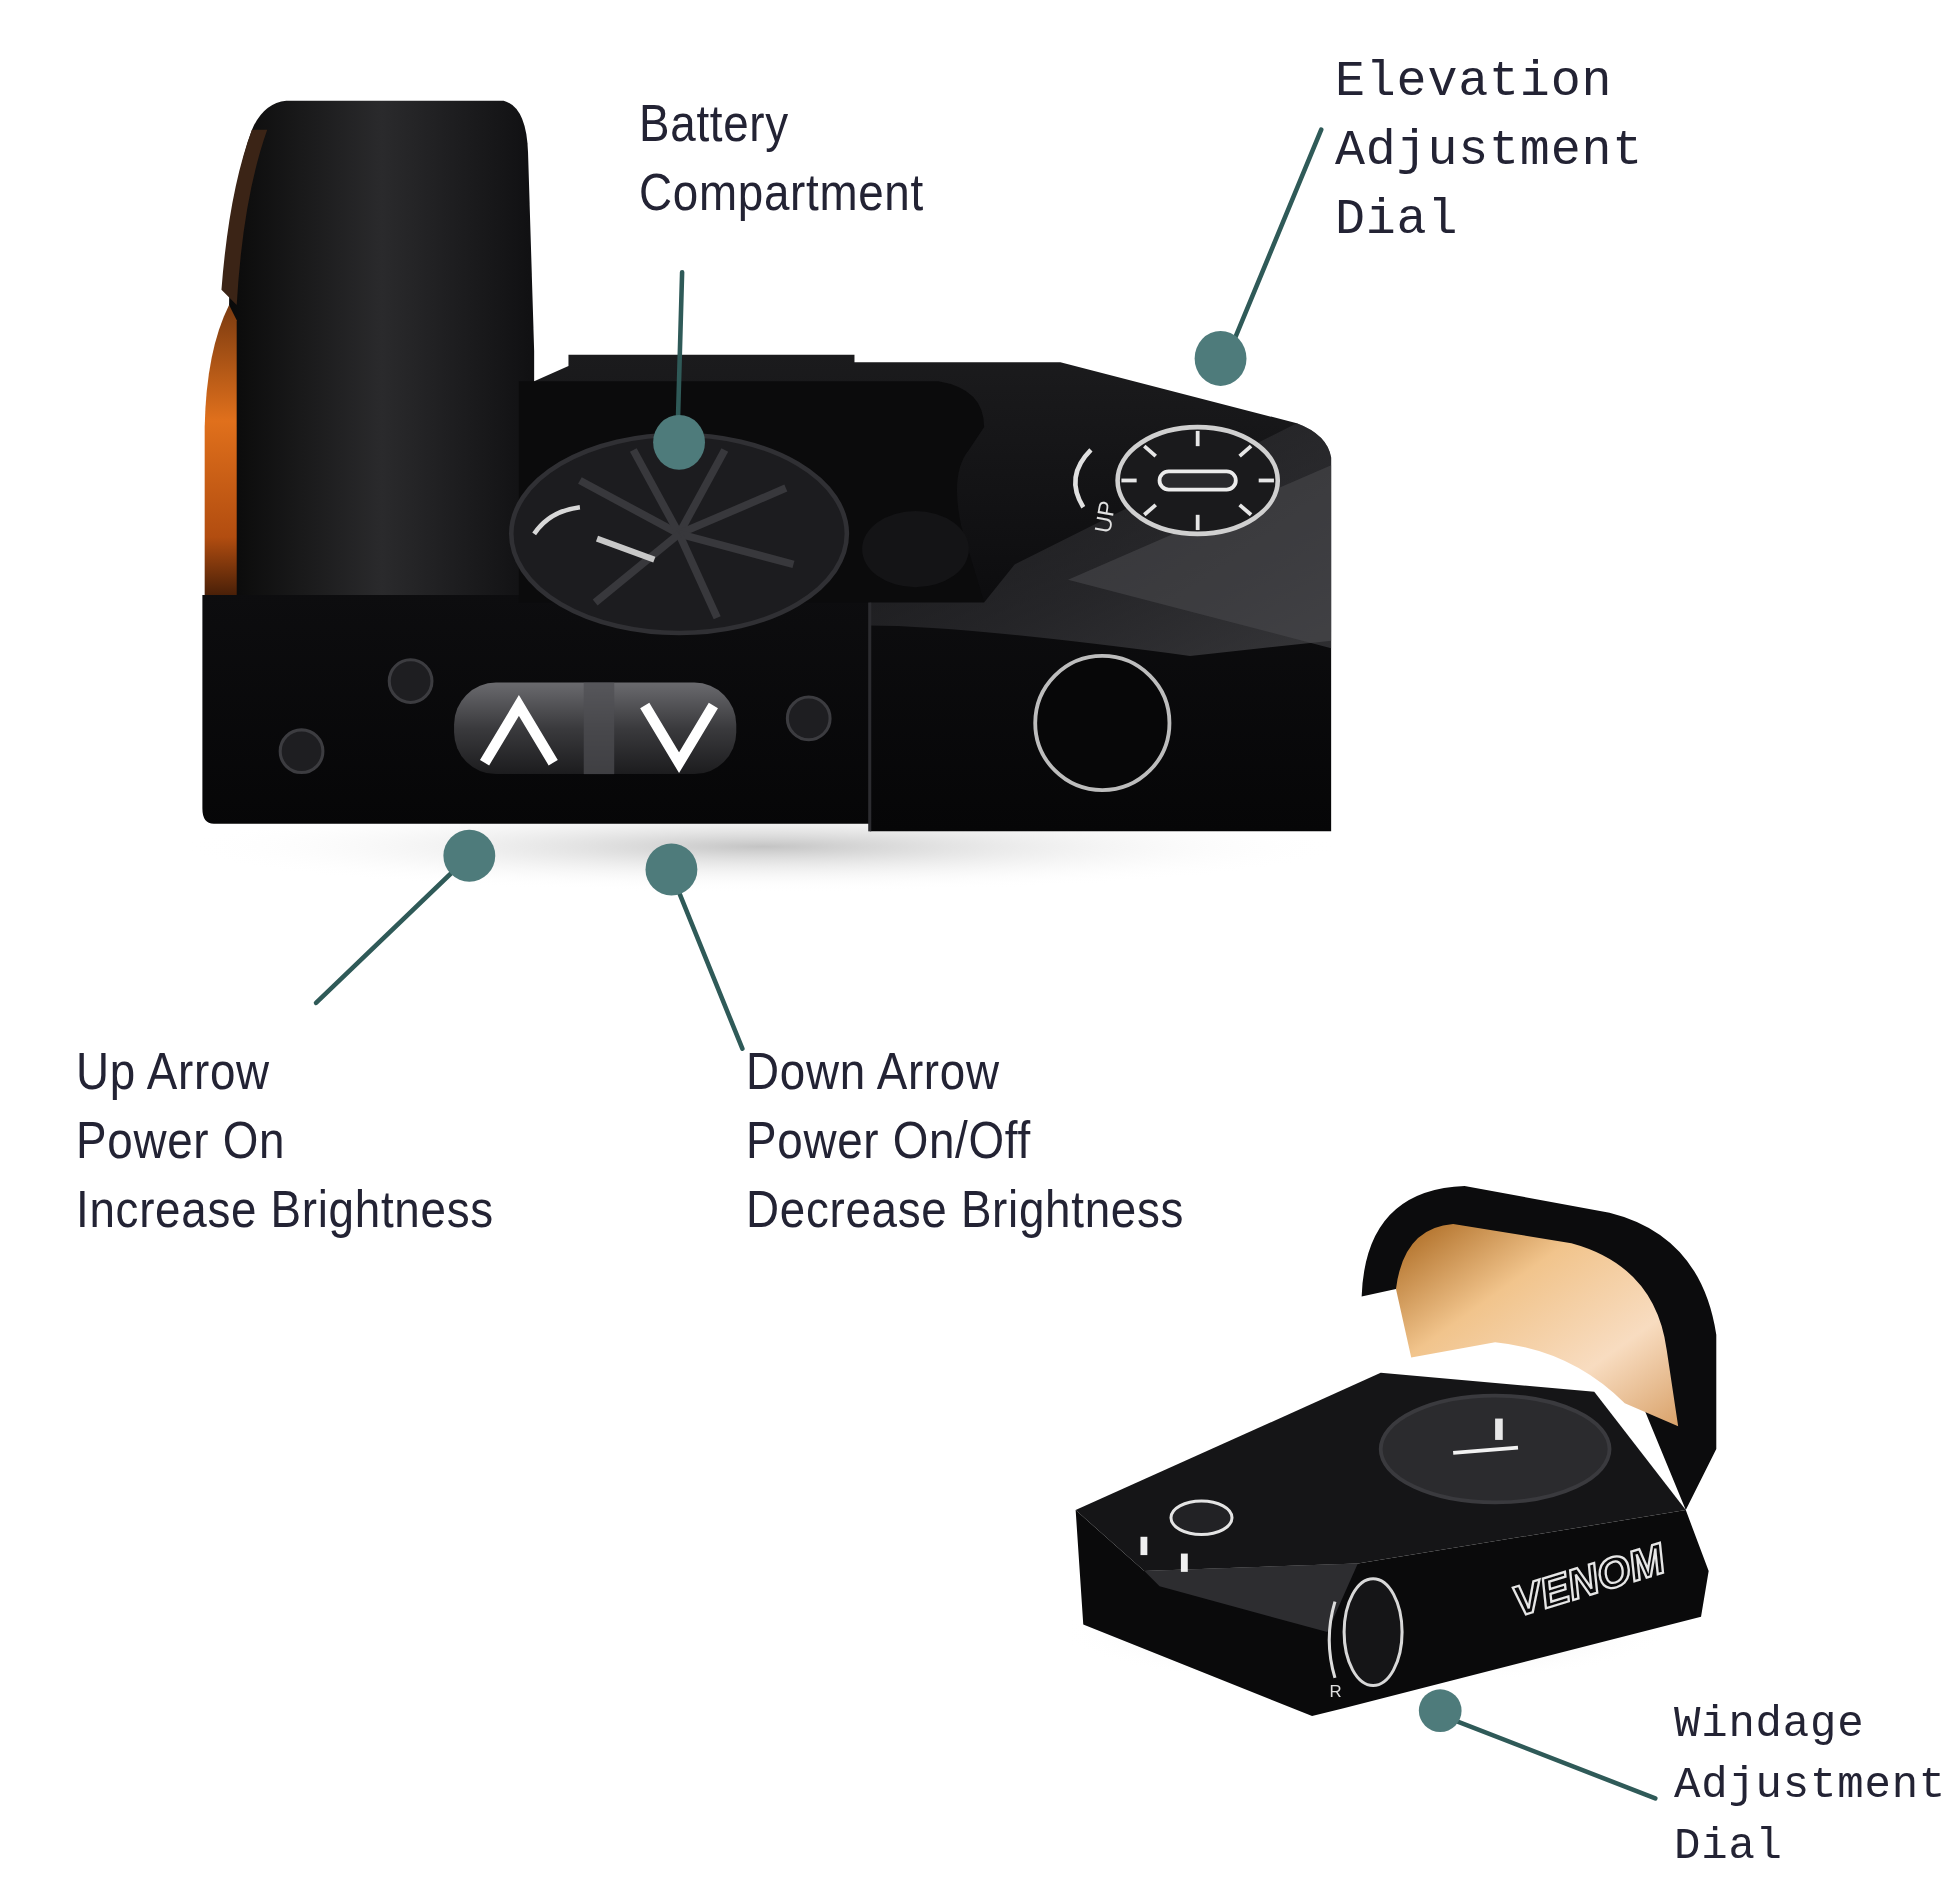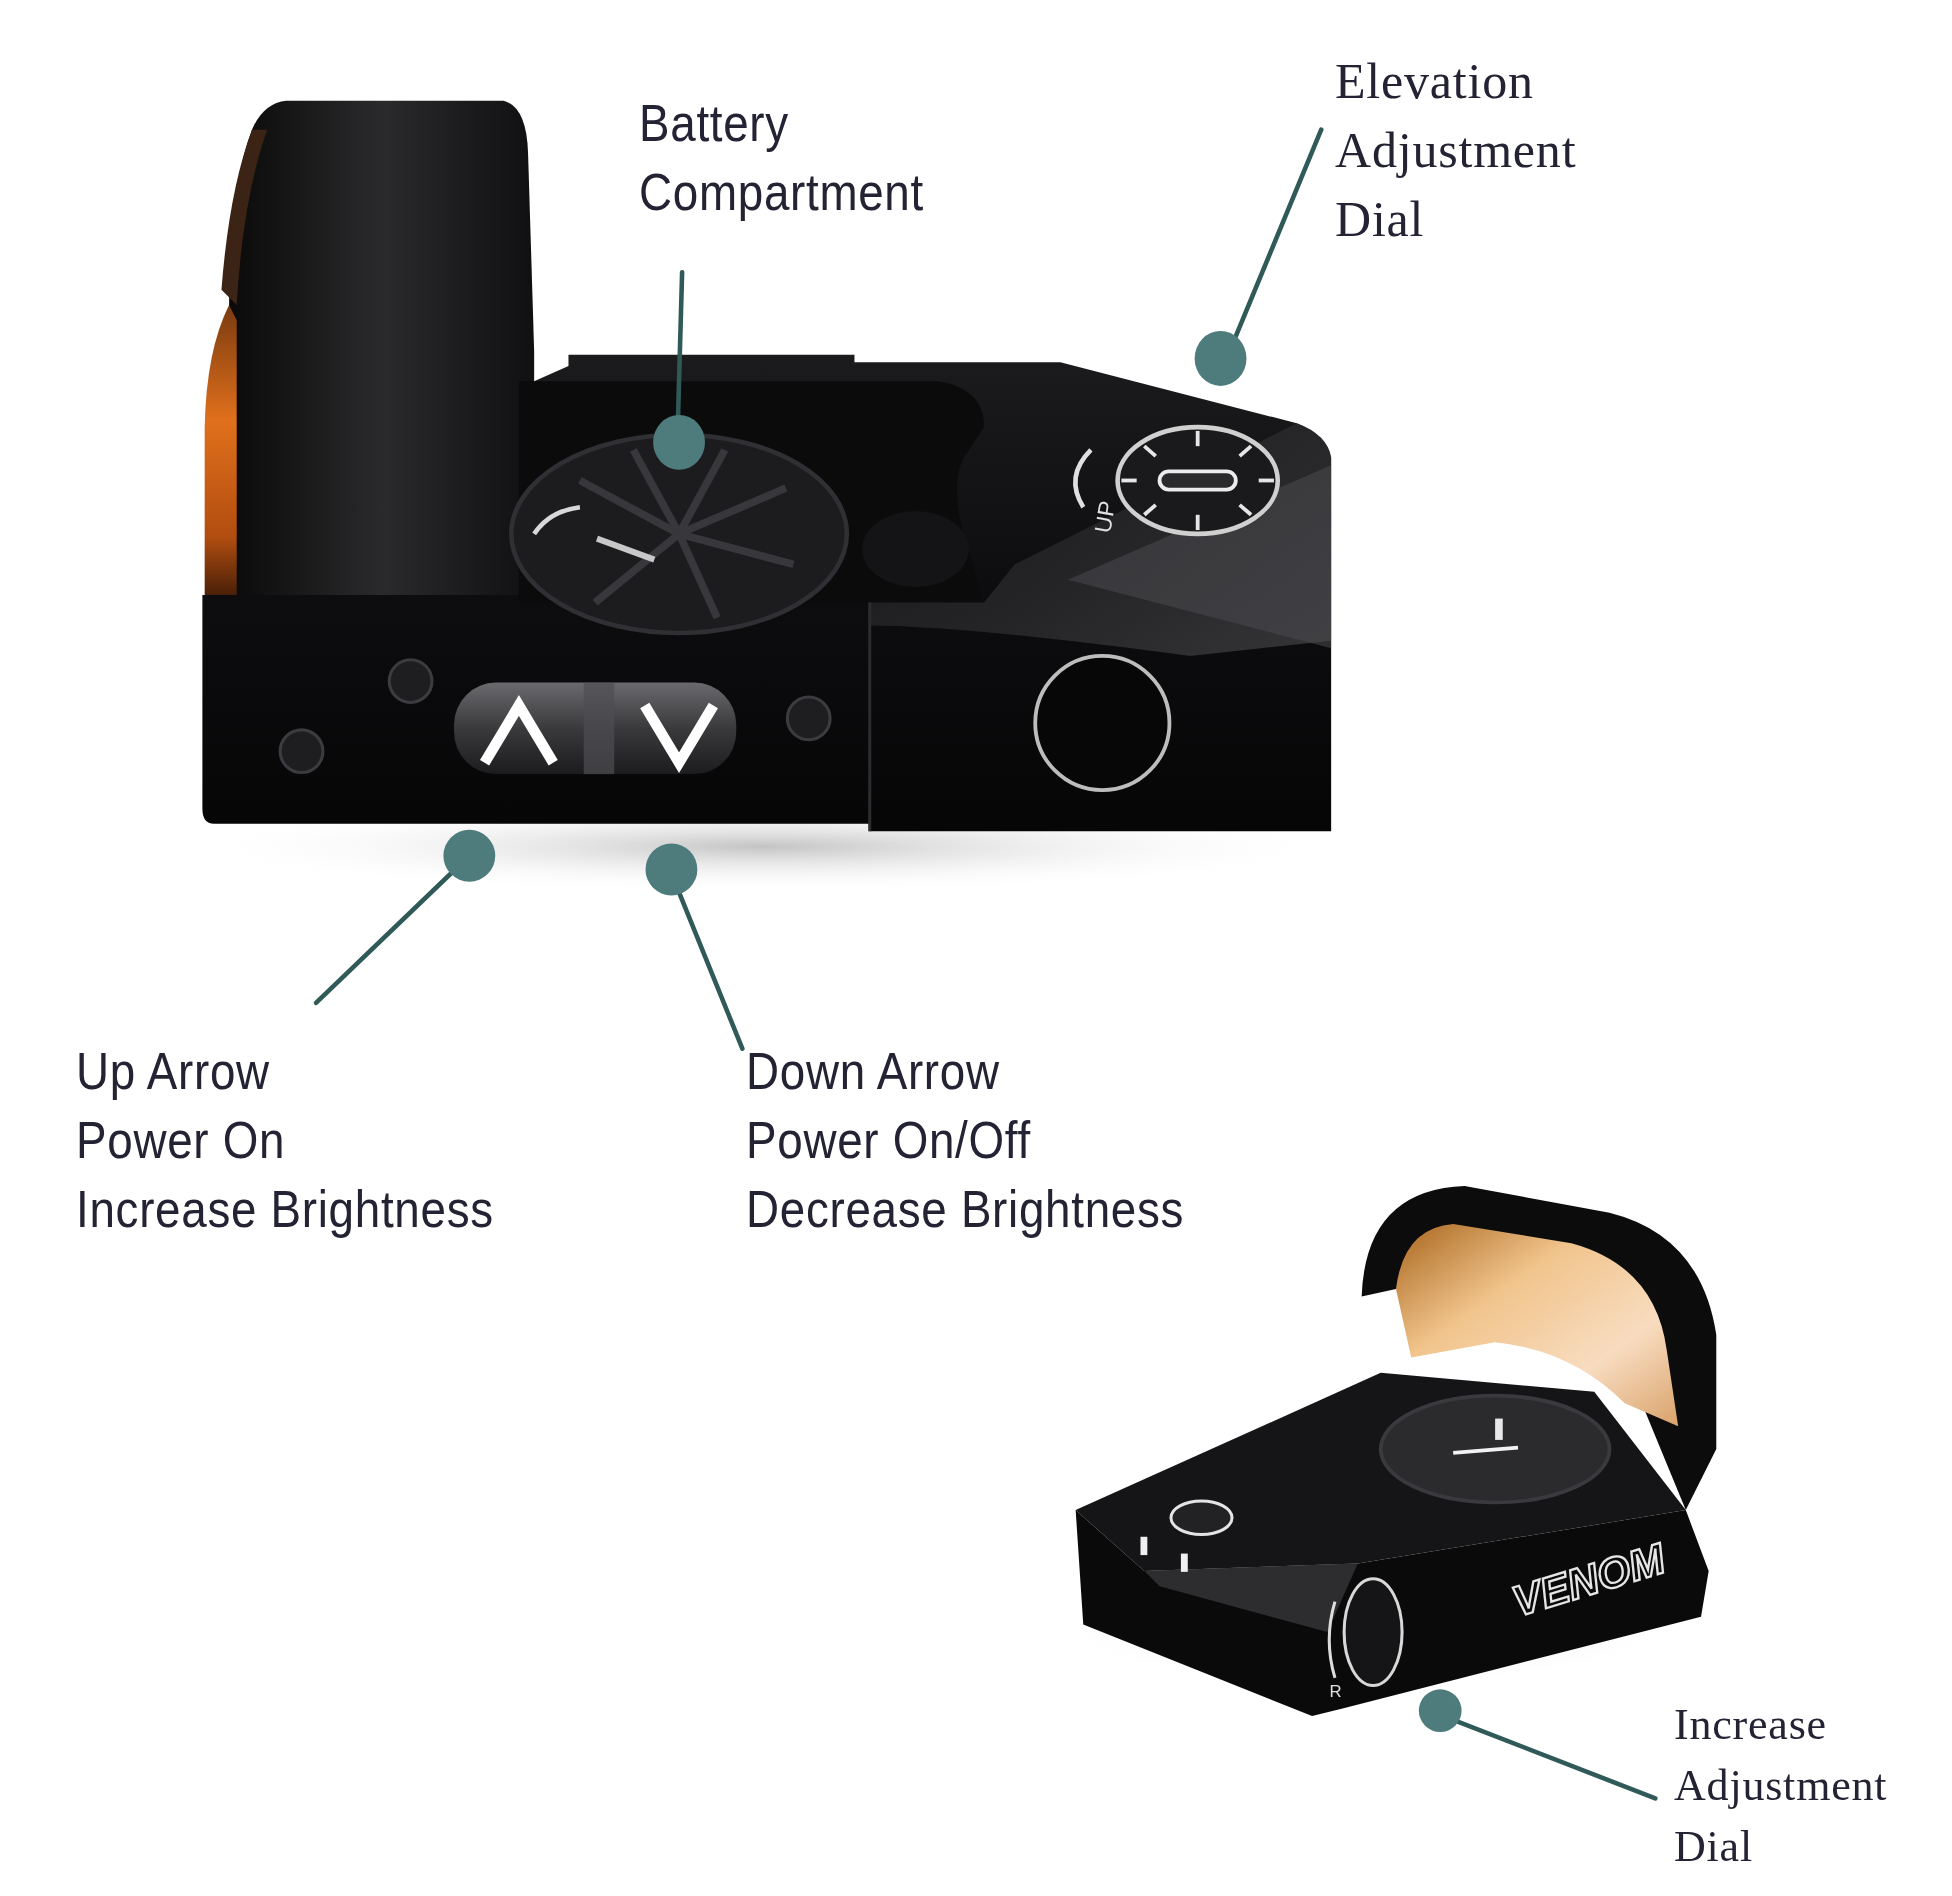--- a/index.html
+++ b/index.html
@@ -1,20 +1,20 @@
 <!DOCTYPE html>
 <html style="font-size:12.2px"><head>
 <meta charset="utf-8">
 <style>
   html, body { margin:0; padding:0; background:#ffffff; }
   body { width:1953px; height:1896px; position:relative; overflow:hidden;
          font-family:"Liberation Sans", "DejaVu Sans", sans-serif; color:#1e1e2a; }
   .stage { position:absolute; left:0; top:0; width:1953px; height:1896px; }
   .label { position:absolute; font-size:50px; line-height:69px; color:#232334;
-           font-family:Liberation Serif, serif; letter-spacing:0.8px; white-space:nowrap; }
+           font-family:Liberation Mono, monospace; letter-spacing:0.8px; white-space:nowrap; }
   .label div { display:block; }
   .label.condensed { font-family:"Liberation Sans", sans-serif; font-size:52px; transform:scaleX(0.88); transform-origin:left top; }
   svg { position:absolute; left:0; top:0; }
 </style>
 </head>
 <body>
 
 <div class="stage">
 
   <svg width="1953" height="1896" viewBox="0 0 2560 2486">
@@ -172,18 +172,18 @@
     <div>Increase Brightness</div>
   </div>
 
   <div class="label condensed" style="left:746px; top:1037px;">
     <div>Down Arrow</div>
     <div>Power On/Off</div>
     <div>Decrease Brightness</div>
   </div>
 
   <div class="label" style="left:1674px; top:1694px; font-size:44px; line-height:61px;">
-    <div>Increase</div>
+    <div>Windage</div>
     <div>Adjustment</div>
     <div>Dial</div>
   </div>
 </div>
 
 
 </body></html>

